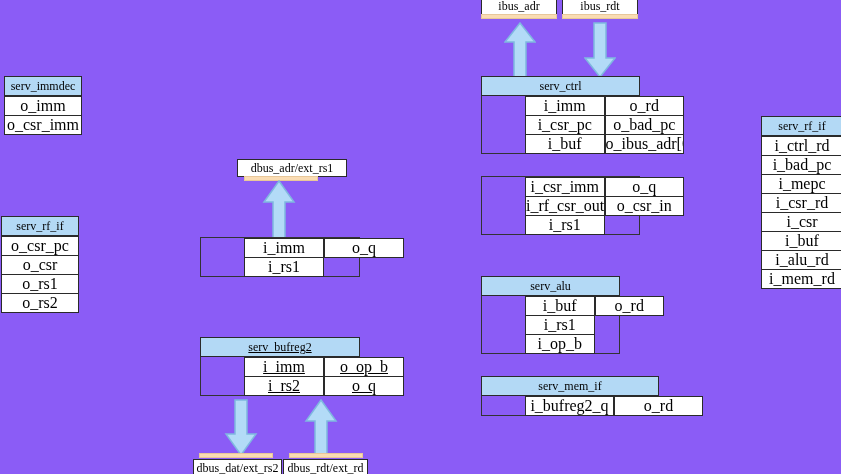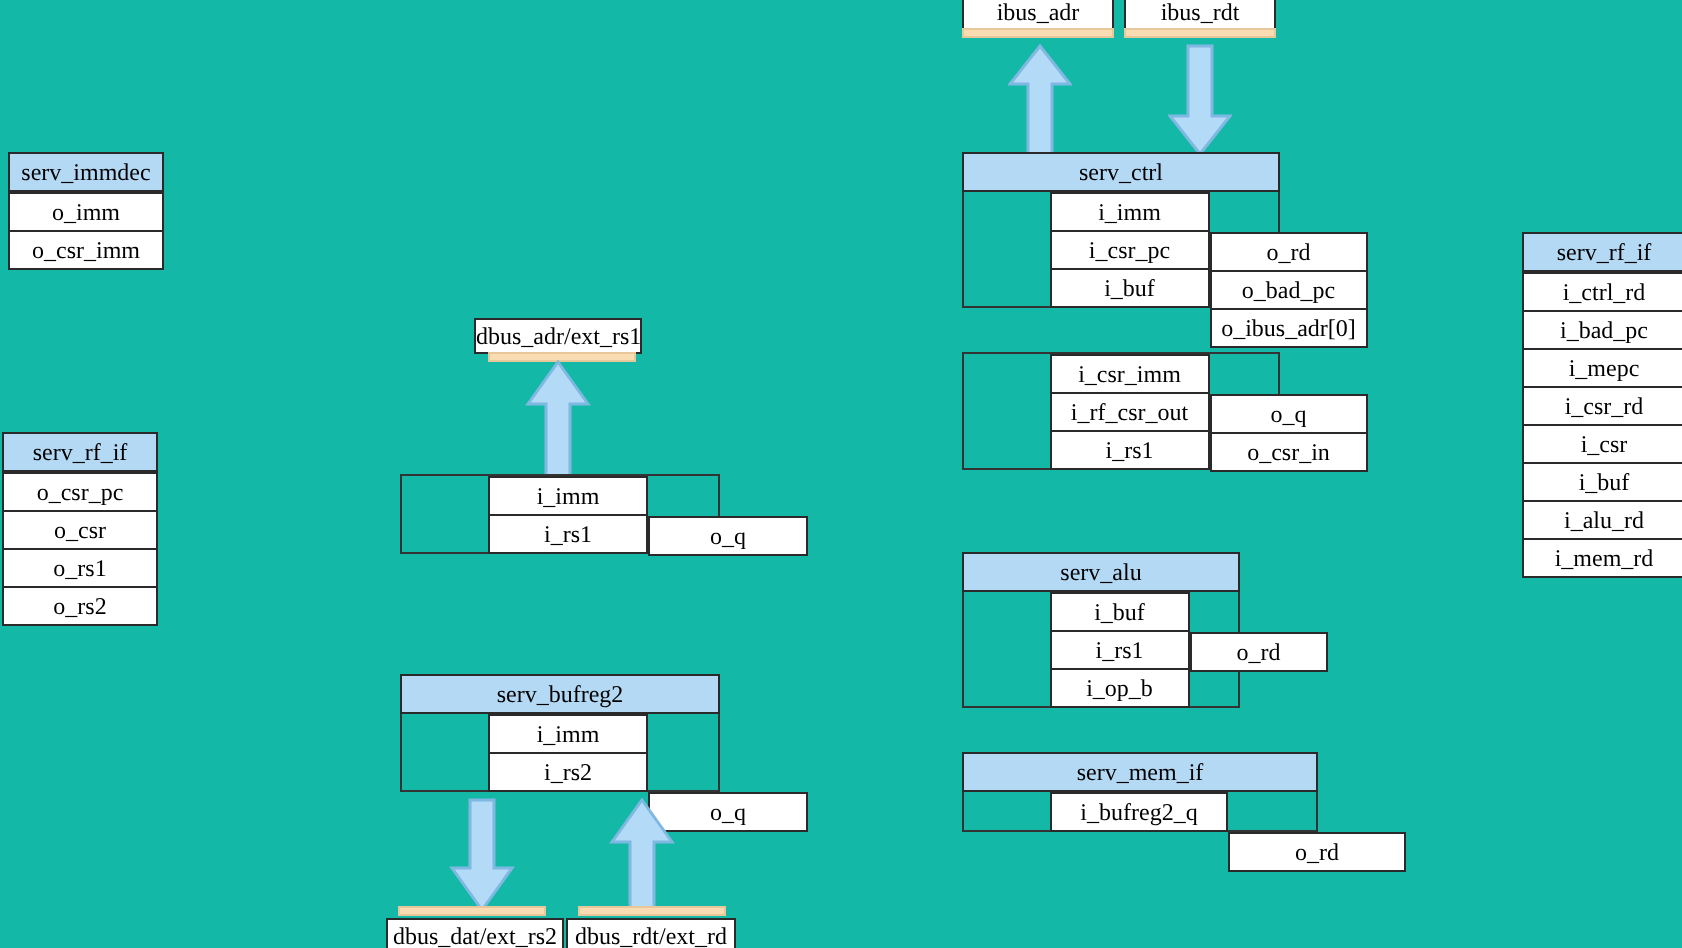--- a/index.html
+++ b/index.html
@@ -4,21 +4,21 @@
 <style>
   html, body {
     margin: 0;
     padding: 0;
     background: #000000;
   }
   #canvas {
     position: relative;
     width: 841px;
     height: 474px;
-    background: #14b8a6;
+    background: #8b5cf6;
     overflow: hidden;
     font-family: "Liberation Serif", "DejaVu Serif", serif;
   }
 
   
   .module {
     position: absolute;
     box-sizing: border-box;
     border: 1px solid #333333;
     background: transparent;
@@ -38,34 +38,34 @@
   }
   .mod-row {
     display: flex;
     height: 20px;
     margin: 0 -1px -1px -1px;
   }
   .cell {
     box-sizing: border-box;
     height: 20px;
     line-height: 18px;
-    font-size: 12px;
+    font-size: 16px;
     color: #000000;
     background: #ffffff;
     border: 1px solid #2a2a2a;
     text-align: center;
     white-space: nowrap;
     overflow: hidden;
   }
   .cell.empty {
     background: transparent;
     border: none;
   }
   .cell.left  { flex: 0 0 50%; margin-left: 44px; }
-  .cell.right { flex: 0 0 50%; margin-top: 20px; }
+  .cell.right { flex: 0 0 50%; }
   .cell.full  { flex: 0 0 100%; }
 
   
   .port {
     position: absolute;
   }
   .port-label {
     position: absolute;
     box-sizing: border-box;
     height: 18px;
@@ -139,45 +139,46 @@
     </div>
     <div class="mod-row">
       <div class="cell full">o_rs1</div>
     </div>
     <div class="mod-row">
       <div class="cell full">o_rs2</div>
     </div>
   </div>
 
   <div class="port" style="left:237px; top:159px;">
-    <div class="port-label" style="left:0px; top:0px; width:84px;">dbus_adr/ext_rs1</div>
+    <div class="port-label" style="left:0px; top:0px; width:110px;">dbus_adr/ext_rs1</div>
     <div class="port-bar" style="left:7px; top:17px; width:74px;"></div>
   </div>
 
   <div class="arrow" style="left:262px; top:180px;">
     <svg width="34" height="60" viewBox="0 0 34 60">
       <polygon points="17,1 32,22 23,22 23,59 11,59 11,22 2,22" fill="#b3dbf7" stroke="#7fb8e0" stroke-width="1.5"></polygon>
     </svg>
   </div>
 
   <div class="module" style="left:200px; top:237px; width:160px;">
     <div class="mod-row">
       <div class="cell left">i_imm</div>
       <div class="cell right">o_q</div>
     </div>
     <div class="mod-row">
       <div class="cell left">i_rs1</div>
       <div class="cell right empty"></div>
     </div>
   </div>
 
-  <div class="module" style="left:200px; top:337px; width:160px;">
+  <div class="module" style="left:200px; top:337px; width:160px;text-decoration:underline;">
     <div class="mod-title">serv_bufreg2</div>
     <div class="mod-row">
       <div class="cell left">i_imm</div>
+      <div class="cell right">o_op_b</div>
     </div>
     <div class="mod-row">
       <div class="cell left">i_rs2</div>
       <div class="cell right">o_q</div>
     </div>
   </div>
 
   <div class="arrow" style="left:224px; top:399px;">
     <svg width="34" height="57" viewBox="0 0 34 57">
       <polygon points="17,56 32,35 23,35 23,1 11,1 11,35 2,35" fill="#b3dbf7" stroke="#7fb8e0" stroke-width="1.5"></polygon>

